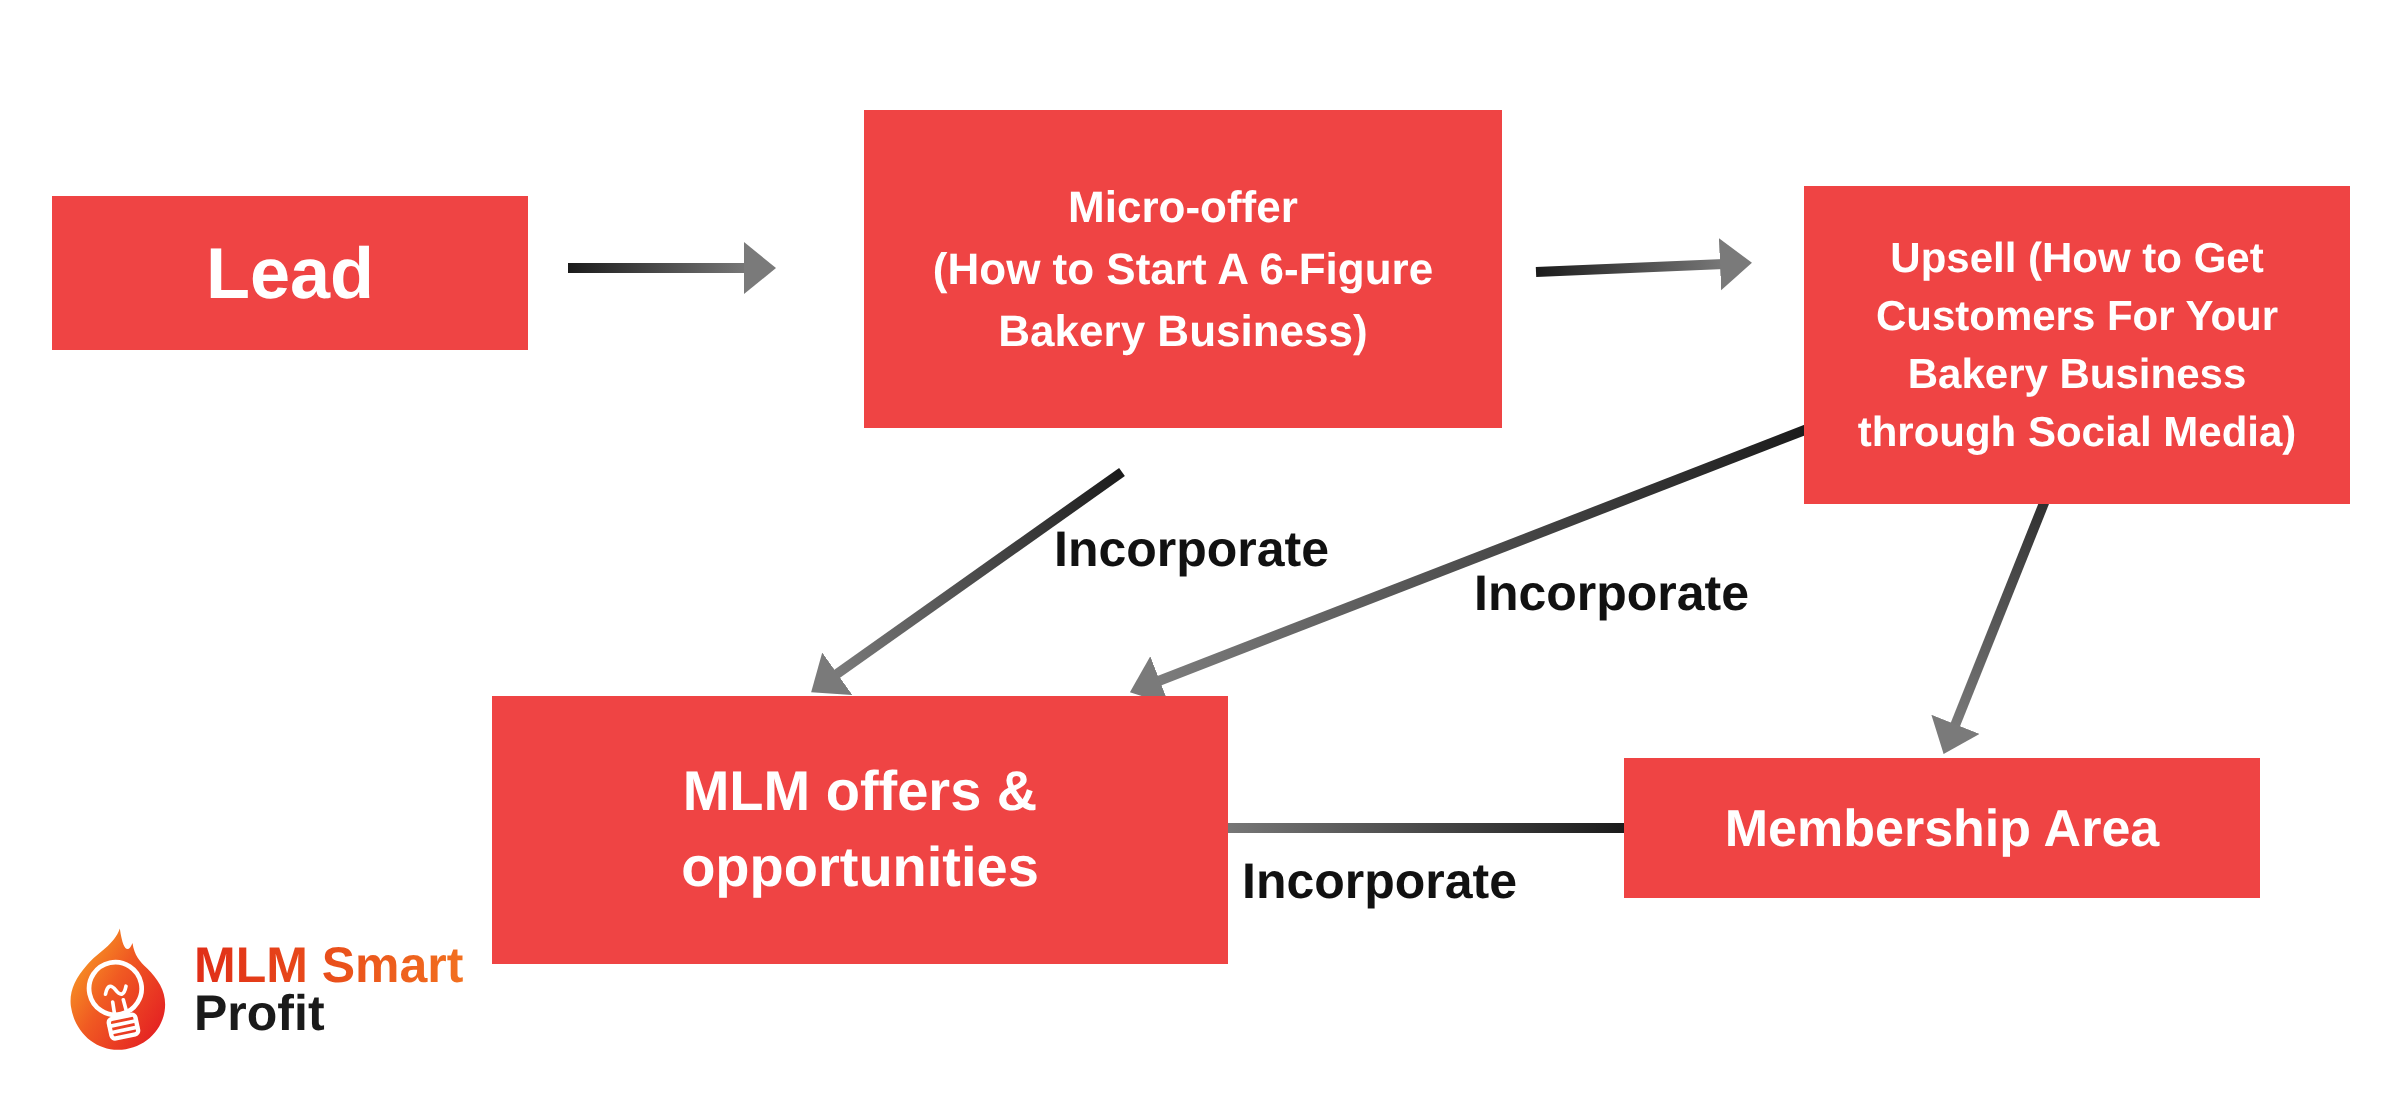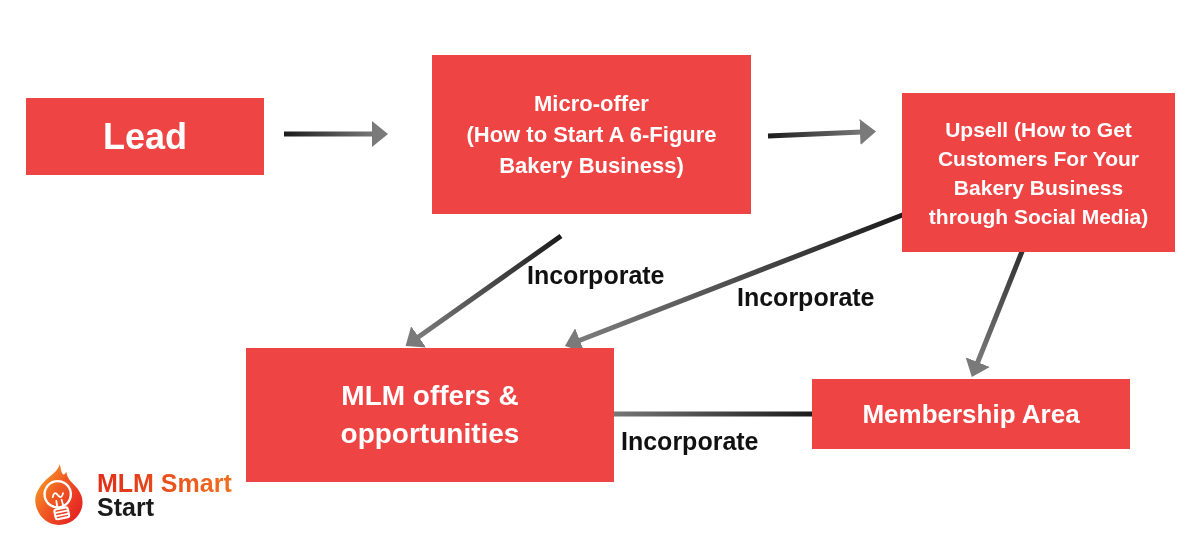--- a/index.html
+++ b/index.html
@@ -153,17 +153,17 @@
       <g transform="rotate(-12 32 42)" stroke="#ffffff" fill="none" stroke-linecap="round">
         <circle cx="32" cy="35" r="14.5" stroke-width="2.6"></circle>
         <path d="M26 37 q3 -7 6 -1 q3 6 6 -1" stroke-width="2"></path>
         <path d="M29 42 L28.5 51 M35 42 L35.5 51" stroke-width="2"></path>
         <rect x="24.5" y="51" width="15" height="11" rx="2" stroke-width="2.4"></rect>
         <path d="M24.5 54.8 L39.5 54.8 M24.5 58.4 L39.5 58.4" stroke-width="2"></path>
       </g>
     </svg>
     <div class="logo-text">
       <span class="logo-line1">MLM Smart</span>
-      <span class="logo-line2">Start</span>
+      <span class="logo-line2">Profit</span>
     </div>
   </div>
 
 </div>
 
 </body></html>

